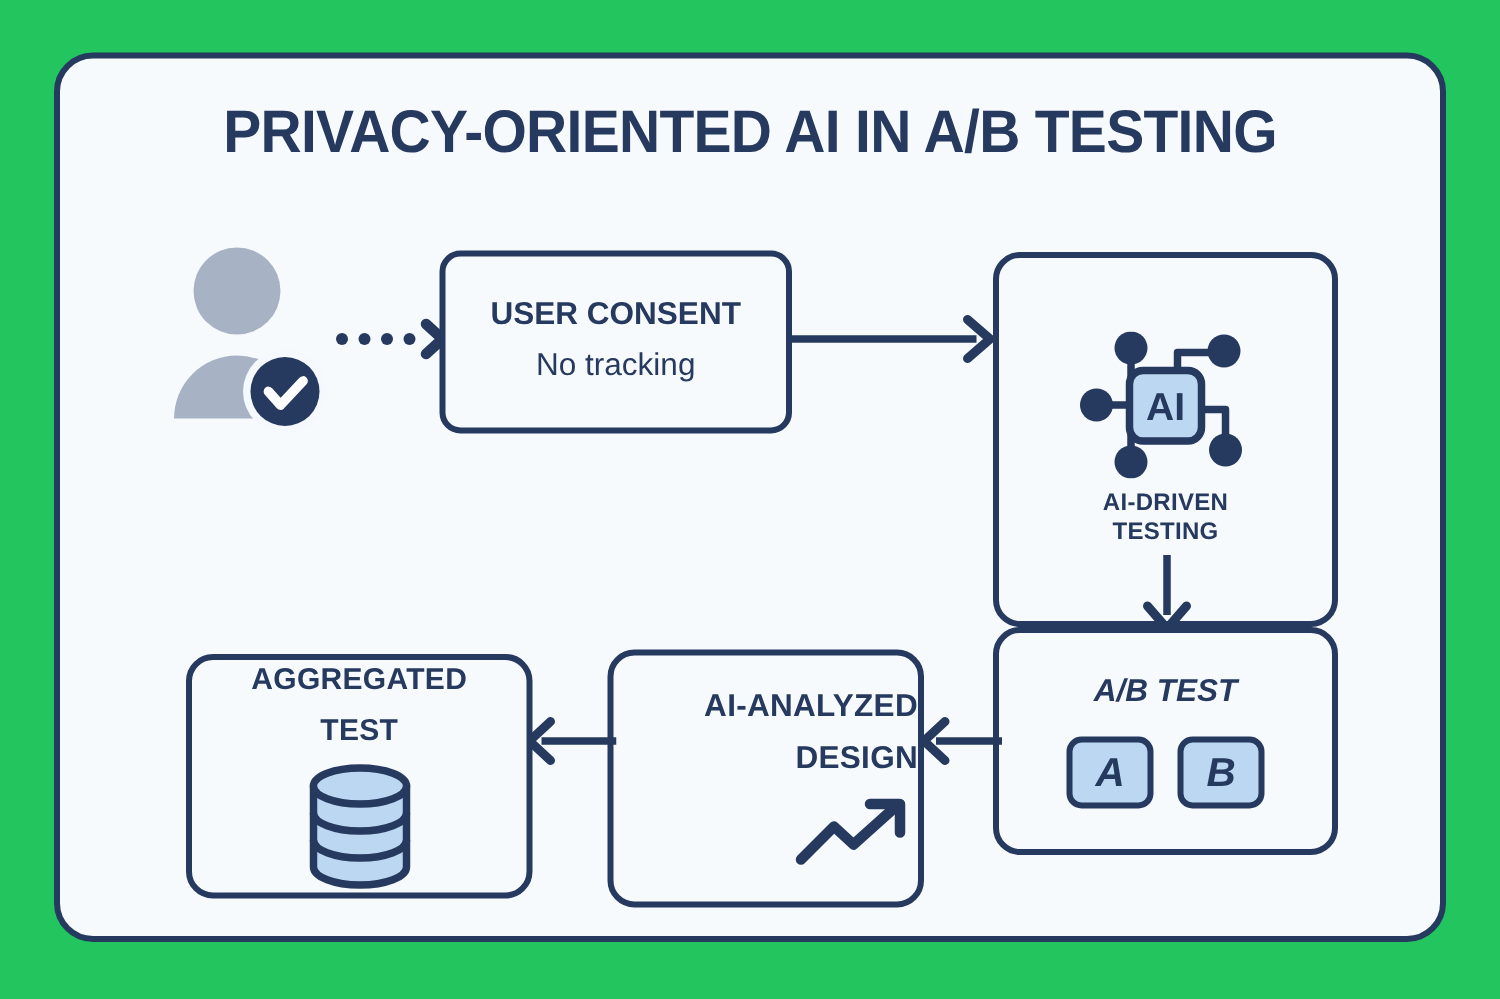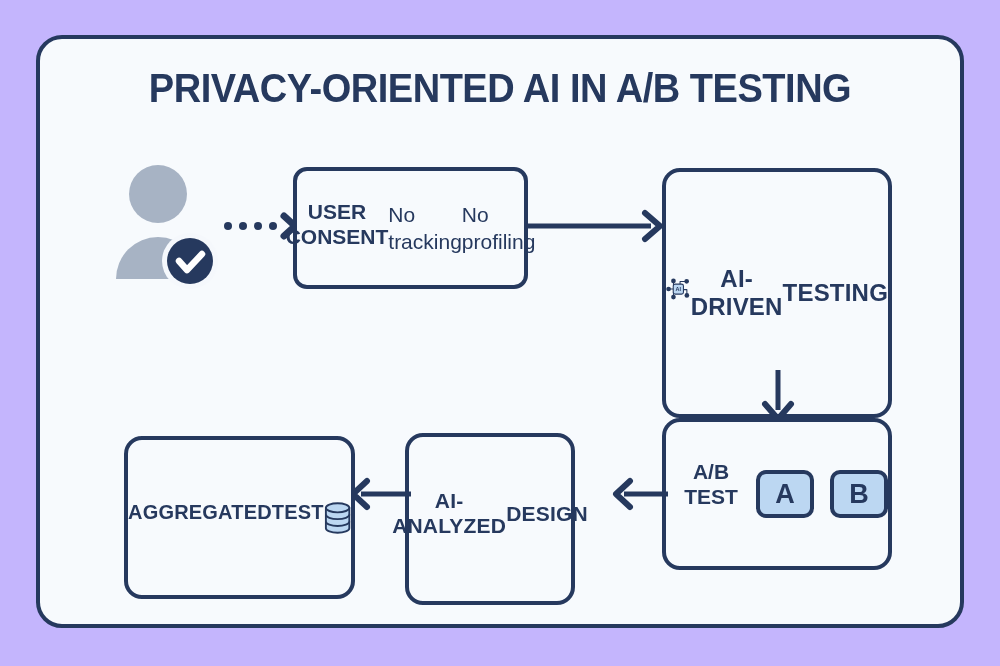--- a/index.html
+++ b/index.html
@@ -7,21 +7,21 @@
     padding: 0;
     background: #f5f8fc;
   }
   body {
     font-family: "Liberation Sans", sans-serif;
   }
   #canvas {
     position: relative;
     width: 1000px;
     height: 666px;
-    background: #c4b5fd;
+    background: #22c55e;
     overflow: hidden;
   }
   
   .outer-frame {
     position: absolute;
     left: 36px;
     top: 35px;
     width: 928px;
     height: 593px;
     border: 4px solid #26395e;
@@ -44,21 +44,21 @@
     transform: scaleX(0.95);
   }
   
   .node {
     position: absolute;
     box-sizing: border-box;
     border: 4px solid #26395e;
     border-radius: 16px;
     background: #f7fafd;
     display: flex;
-    flex-direction: row;
+    flex-direction: column;
     align-items: center;
     justify-content: center;
   }
   .node-title {
     font-weight: bold;
     color: #26395e;
     text-align: center;
     line-height: 1.18;
   }
   .node-sub {
@@ -78,39 +78,41 @@
   #box-consent .node-sub { font-size: 21px; }
 
   
   #box-aidesign {
     left: 662px;
     top: 168px;
     width: 230px;
     height: 250px;
     border-radius: 18px;
   }
-  #box-aidesign .node-title { font-size: 24px; letter-spacing: 0.2px; }
+  #box-aidesign .node-title { font-size: 16px; letter-spacing: 0.2px; }
 
   
   #box-abtest {
     left: 662px;
     top: 418px;
     width: 230px;
     height: 152px;
     border-radius: 18px;
+    font-style: italic;
   }
   #box-abtest .node-title { font-size: 21px; margin-bottom: 18px; }
 
   
   #box-results {
     left: 405px;
     top: 433px;
-    width: 170px;
+    width: 211px;
     height: 172px;
     border-radius: 18px;
+    align-items: flex-end;
   }
   #box-results .node-title { font-size: 21px; letter-spacing: 0.2px; margin-bottom: 10px;}
 
   
   #box-aggdata {
     left: 124px;
     top: 436px;
     width: 231px;
     height: 163px;
     border-radius: 18px;
@@ -183,21 +185,20 @@
     <circle cx="6" cy="20" r="4" fill="#26395e"></circle>
     <circle cx="21" cy="20" r="4" fill="#26395e"></circle>
     <circle cx="36" cy="20" r="4" fill="#26395e"></circle>
     <circle cx="51" cy="20" r="4" fill="#26395e"></circle>
     <path d="M62 10 l11 10 l-11 10" fill="none" stroke="#26395e" stroke-width="7" stroke-linecap="round" stroke-linejoin="round"></path>
   </svg>
 
   <div class="node" id="box-consent">
     <div class="node-title">USER CONSENT</div>
     <div class="node-sub">No tracking</div>
-    <div class="node-sub">No profiling</div>
   </div>
 
   <svg class="arrow-svg" id="arrow-consent-ai" viewBox="0 0 142 42">
     <path d="M0 21 L126 21" stroke="#26395e" stroke-width="5" fill="none"></path>
     <path d="M120 8 l15 13 l-15 13" fill="none" stroke="#26395e" stroke-width="6" stroke-linecap="round" stroke-linejoin="round"></path>
   </svg>
 
   <div class="node" id="box-aidesign">
     <svg class="chip-icon" viewBox="0 0 116 98">
 

